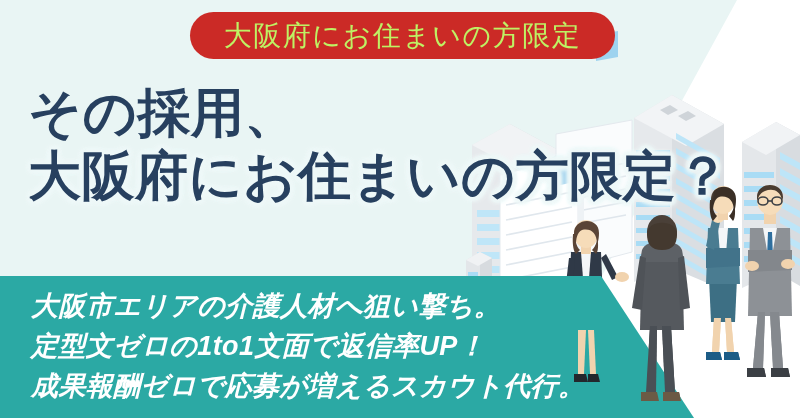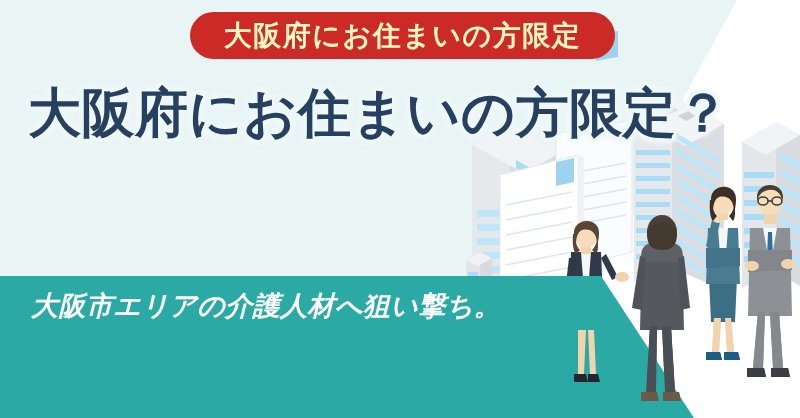--- a/index.html
+++ b/index.html
@@ -58,23 +58,23 @@
     position: absolute;
     left: 190px; top: 12px;
     width: 425px; height: 47px;
     background: #cb2a26;
     border-radius: 24px;
     display: flex;
     align-items: center;
     justify-content: center;
   }
   .badge-text {
-    color: #fef9c3;
+    color: #bef264;
     font-size: 28px;
-    font-weight: bold;
+    font-weight: normal;
     letter-spacing: 1.5px;
     line-height: 1;
     white-space: nowrap;
   }
 
   
   .headline {
     position: absolute;
     left: 28px; top: 82px;
     width: 720px;
@@ -404,20 +404,23 @@
       <path d="M747,368 L764,368 L766,377 L747,377 Z" fill="#3b3f44"></path>
       <path d="M771,368 L788,368 L790,377 L771,377 Z" fill="#3b3f44"></path>
     </g>
   </svg>
 
   <div class="badge">
     <span class="badge-text">大阪府にお住まいの方限定</span>
   </div>
 
   <div class="headline">
+    <div class="hl-line">その採用、</div>
     <div class="hl-line outlined">大阪府にお住まいの方限定？</div>
   </div>
 
   <div class="subcopy">
     <div class="sub-line">大阪市エリアの介護人材へ狙い撃ち。</div>
+    <div class="sub-line">定型文ゼロの1to1文面で返信率UP！</div>
+    <div class="sub-line">成果報酬ゼロで応募が増えるスカウト代行。</div>
   </div>
 
 </div>
 
 </body></html>

